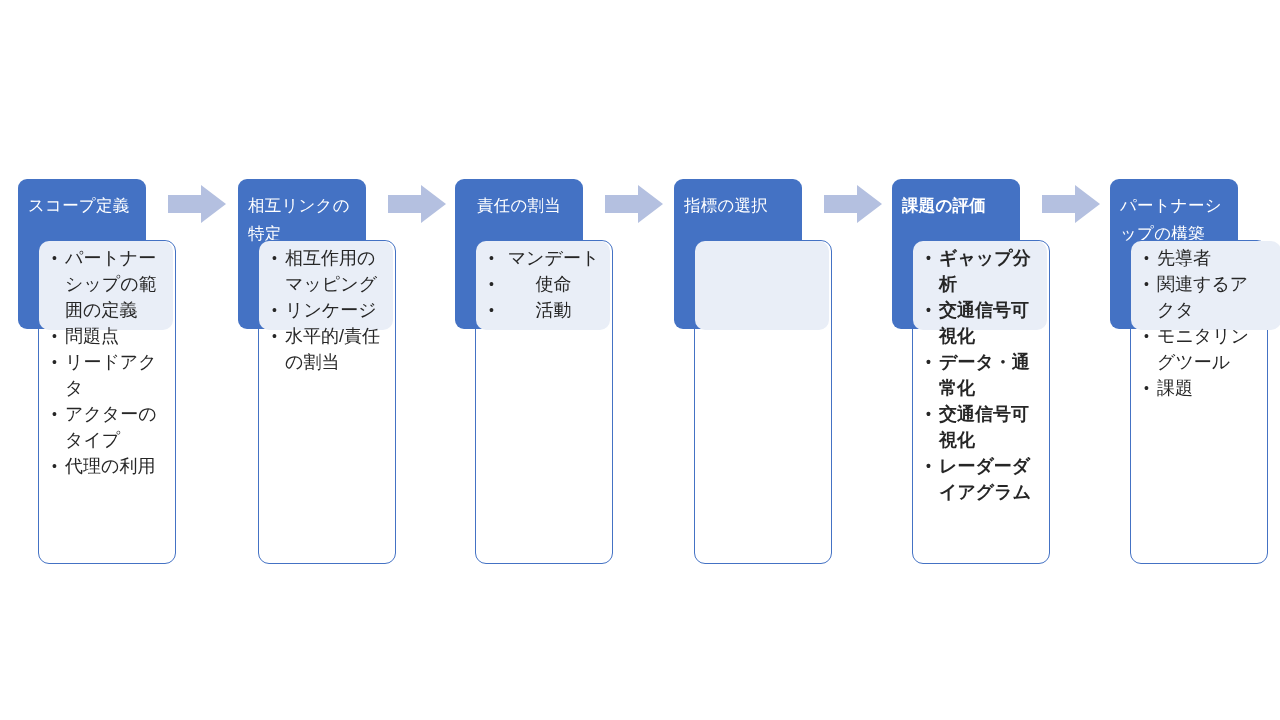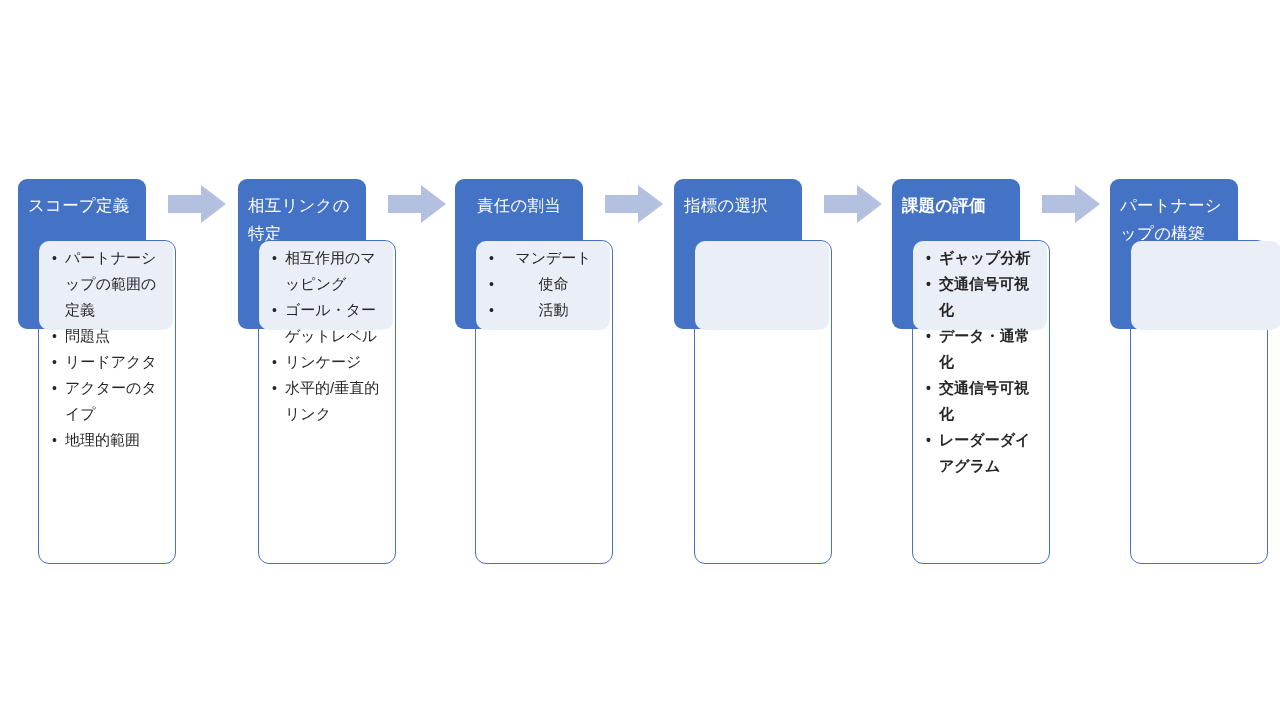--- a/index.html
+++ b/index.html
@@ -87,21 +87,21 @@
     width: 138px;
     margin: 0;
     padding: 0 8px 0 14px;
     list-style: none;
     z-index: 5;
     box-sizing: border-box;
   }
   .stage-list li {
     position: relative;
     color: #262626;
-    font-size: 15px;
+    font-size: 18px;
     line-height: 26px;
     padding-left: 13px;
     word-break: break-all;
     white-space: pre-wrap;
   }
   .stage-list li::before {
     content: "\2022";
     position: absolute;
     left: 0;
     top: 0;
@@ -138,39 +138,38 @@
       <div class="stage-header">
         <div class="stage-header-label">スコープ定義</div>
       </div>
       <div class="stage-card"></div>
       <div class="stage-highlight"></div>
       <ul class="stage-list">
         <li>パートナーシップの範囲の定義</li>
         <li>問題点</li>
         <li>リードアクタ</li>
         <li>アクターのタイプ</li>
-        <li>地理的範囲</li>
+        <li>代理の利用</li>
       </ul>
     </div>
     <div class="stage s2" style="left: 220px;">
       <div class="stage-arrow">
         <svg width="58" height="38" viewBox="0 0 58 38" xmlns="http://www.w3.org/2000/svg">
           <path d="M0 10 L33 10 L33 0 L58 19 L33 38 L33 28 L0 28 Z" fill="#B4C0E0"></path>
         </svg>
       </div>
       <div class="stage-header">
         <div class="stage-header-label">相互リンクの特定</div>
       </div>
       <div class="stage-card"></div>
       <div class="stage-highlight"></div>
       <ul class="stage-list">
         <li>相互作用のマッピング</li>
-        <li>ゴール・ターゲットレベル</li>
         <li>リンケージ</li>
-        <li>水平的/垂直的リンク</li>
+        <li>水平的/責任の割当</li>
       </ul>
     </div>
     <div class="stage s3" style="left: 437px; text-align: center;">
       <div class="stage-arrow">
         <svg width="58" height="38" viewBox="0 0 58 38" xmlns="http://www.w3.org/2000/svg">
           <path d="M0 10 L33 10 L33 0 L58 19 L33 38 L33 28 L0 28 Z" fill="#B4C0E0"></path>
         </svg>
       </div>
       <div class="stage-header">
         <div class="stage-header-label">責任の割当</div>
@@ -213,14 +212,20 @@
         <li>交通信号可視化</li>
         <li>レーダーダイアグラム</li>
       </ul>
     </div>
     <div class="stage s6" style="left: 1092px;">
       <div class="stage-header">
         <div class="stage-header-label">パートナーシップの構築</div>
       </div>
       <div class="stage-card"></div>
       <div class="stage-highlight"></div>
+      <ul class="stage-list">
+        <li>先導者</li>
+        <li>関連するアクタ</li>
+        <li>モニタリングツール</li>
+        <li>課題</li>
+      </ul>
     </div>
   </div>
 
 </body></html>

